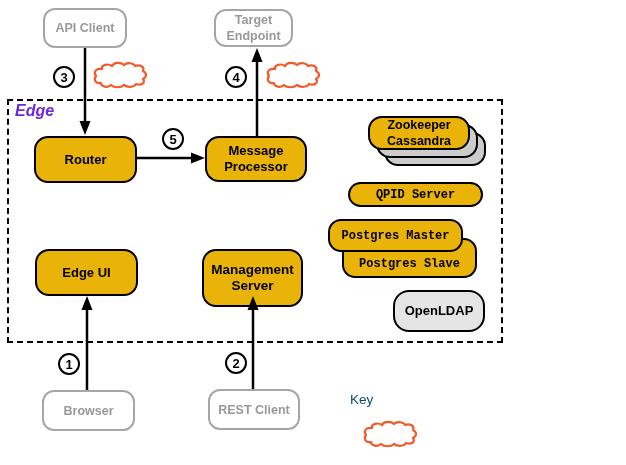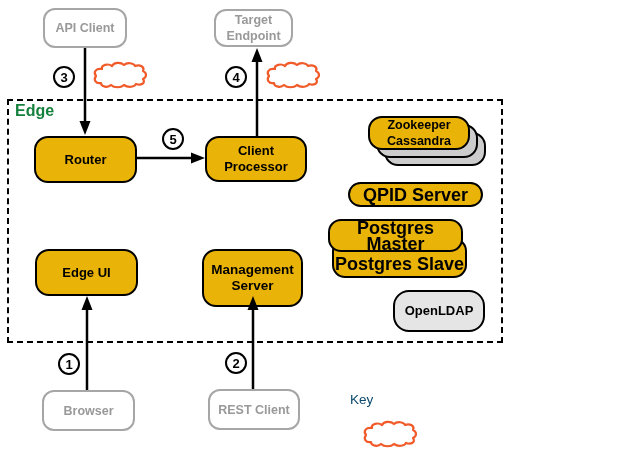--- a/index.html
+++ b/index.html
@@ -31,33 +31,33 @@
     border-radius:12px;
   }
   .stack-layer{
     position:absolute;
     box-sizing:border-box;
     background:#cccccc;
     border:2px solid #000;
     border-radius:14px;
   }
   .openldap{ background:#e5e5e5; border-radius:16px; }
-  .pill{ border-radius:13px; font-size:18px; }
+  .pill{ border-radius:13px; font-size:12px;font-family:Liberation Mono, monospace; }
   .slave{ align-items:flex-end; padding-bottom:4px; }
   .edge-region{
     position:absolute;
     box-sizing:border-box;
     left:7px;top:99px;width:496px;height:244px;
     border:2px dashed #000;
     background:transparent;
   }
   .edge-label{
     position:absolute;
     left:15px;top:102px;
-    font-size:16px;font-weight:bold;color:#15803d;
+    font-size:16px;font-weight:bold;color:#6d28d9;font-style:italic;
   }
   .badge{
     position:absolute;
     box-sizing:border-box;
     width:22px;height:22px;
     border:2px solid #000;border-radius:50%;
     background:#fff;
     display:flex;align-items:center;justify-content:center;
     font-size:13px;font-weight:bold;color:#000;
     z-index:6;
@@ -91,26 +91,26 @@
 
   <div class="edge-region"></div>
   <div class="edge-label">Edge</div>
 
   <div class="stack-layer" style="left:384px;top:132px;width:102px;height:34px;"></div>
   <div class="stack-layer" style="left:376px;top:124px;width:102px;height:34px;"></div>
   <div class="node" style="left:368px;top:116px;width:102px;height:34px;font-size:12.5px;">Zookeeper
 Cassandra</div>
 
   <div class="node pill" style="left:348px;top:182px;width:135px;height:25px;">QPID Server</div>
-  <div class="node pill slave" style="left:332px;top:238px;width:135px;height:40px;">Postgres Slave</div>
+  <div class="node pill slave" style="left:342px;top:238px;width:135px;height:40px;">Postgres Slave</div>
   <div class="node pill" style="left:328px;top:219px;width:135px;height:33px;">Postgres Master</div>
   <div class="node openldap" style="left:393px;top:290px;width:92px;height:42px;">OpenLDAP</div>
 
   <div class="node" style="left:34px;top:136px;width:103px;height:47px;">Router</div>
-  <div class="node" style="left:205px;top:136px;width:102px;height:46px;">Client
+  <div class="node" style="left:205px;top:136px;width:102px;height:46px;">Message
 Processor</div>
   <div class="node" style="left:35px;top:249px;width:103px;height:47px;">Edge UI</div>
   <div class="node" style="left:202px;top:249px;width:101px;height:58px;font-size:13.5px;">Management
 Server</div>
 
   <div class="node external" style="left:43px;top:8px;width:84px;height:40px;">API Client</div>
   <div class="node external" style="left:214px;top:9px;width:79px;height:38px;">Target
 Endpoint</div>
   <div class="node external" style="left:42px;top:390px;width:93px;height:41px;">Browser</div>
   <div class="node external" style="left:208px;top:389px;width:92px;height:41px;">REST Client</div>

